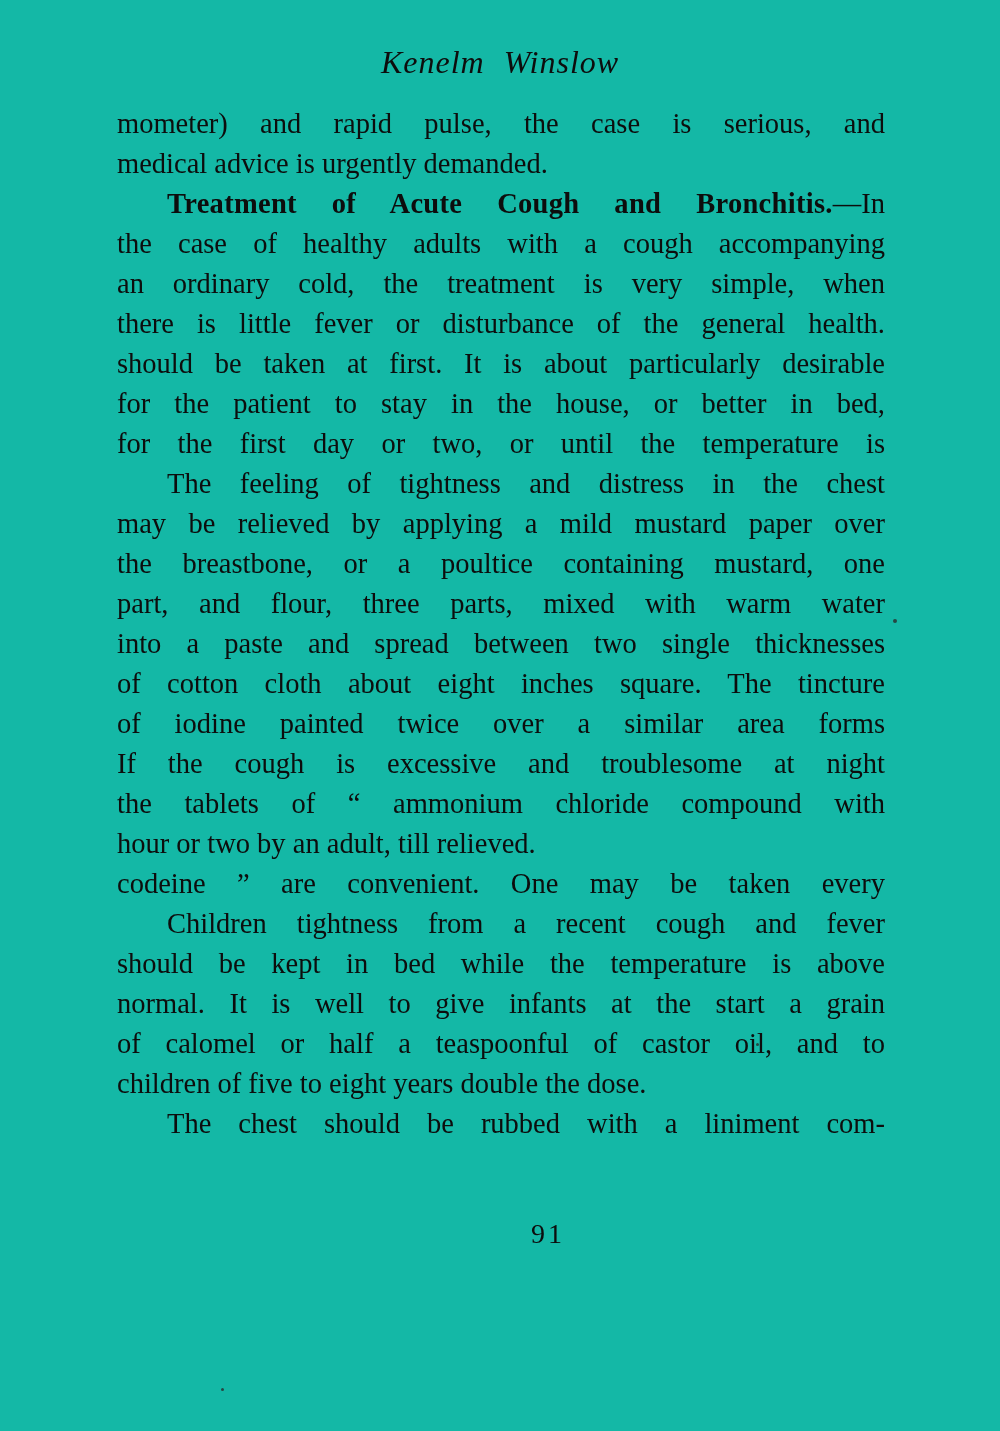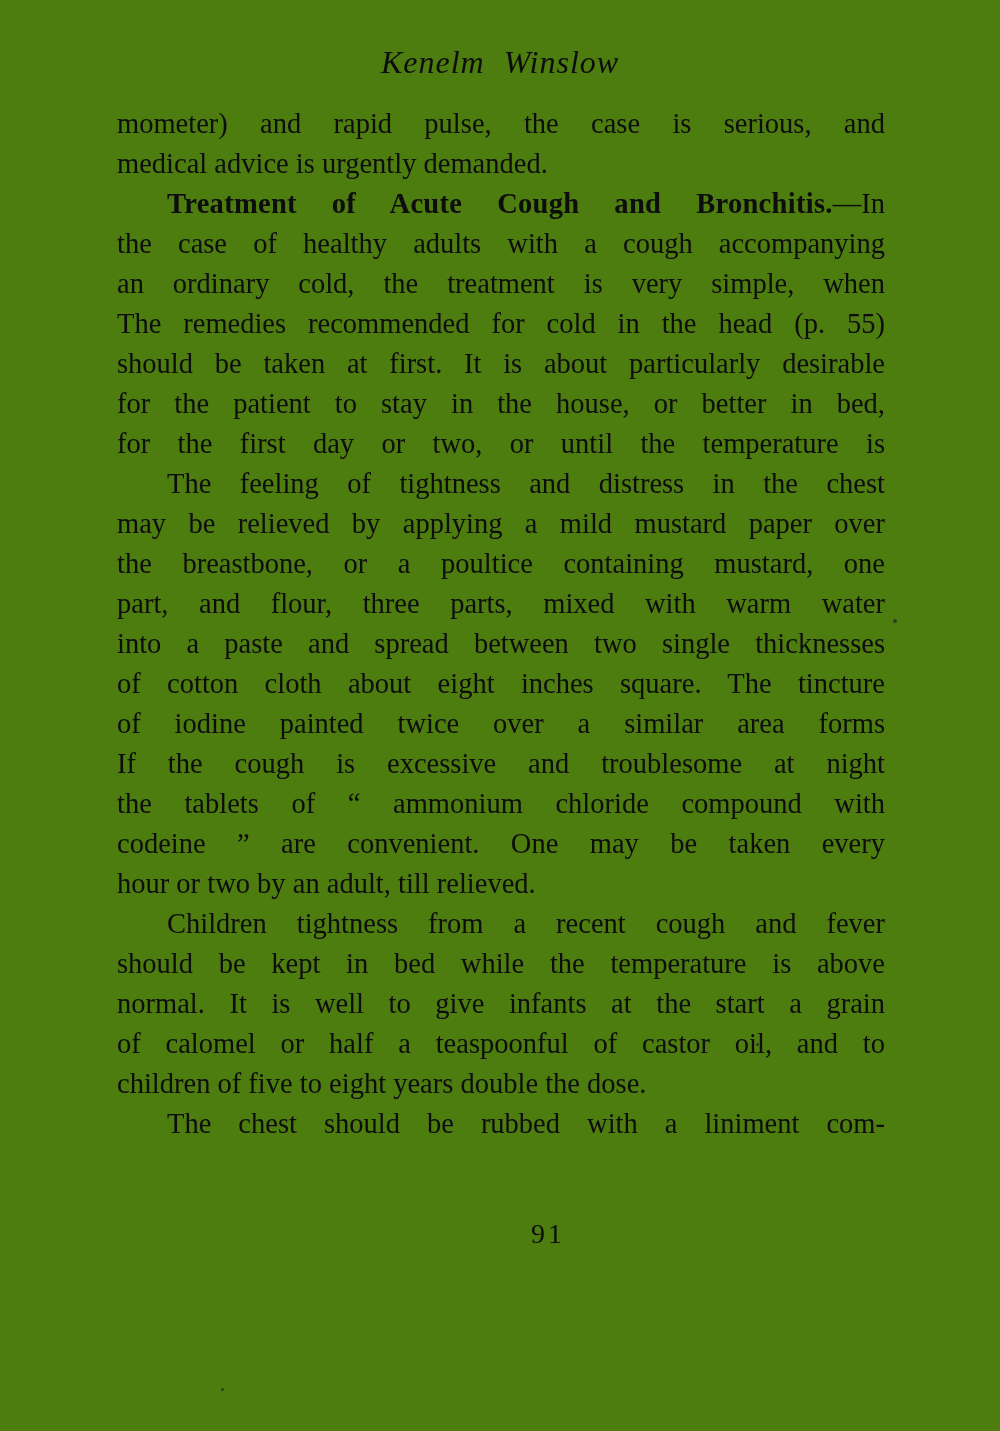--- a/index.html
+++ b/index.html
@@ -1,21 +1,21 @@
 <!DOCTYPE html>
 <html><head>
 <meta charset="utf-8">
 <style>
   html, body { margin: 0; padding: 0; background: #e8e8e8; }
   .page {
     position: relative;
     width: 1000px;
     height: 1431px;
     margin: 0 auto;
-    background: #4d7c0f;
+    background: #14b8a6;
     font-family: "Liberation Serif", "DejaVu Serif", serif;
     color: #0d0d0d;
     overflow: hidden;
   }
   .running-head {
     position: absolute;
     top: 44px;
     left: 0;
     width: 100%;
     text-align: center;
@@ -70,35 +70,35 @@
 <div class="page">
 
   <div class="running-head">Kenelm Winslow</div>
 
   <div class="text-block">
       <div class="line justify"><span>mometer) and rapid pulse, the case is serious, and</span></div>
       <div class="line"><span>medical advice is urgently demanded.</span></div>
       <div class="line indent justify"><span class="lead-bold">Treatment of Acute Cough and Bronchitis.</span><span>—In</span></div>
       <div class="line justify"><span>the case of healthy adults with a cough accompanying</span></div>
       <div class="line justify"><span>an ordinary cold, the treatment is very simple, when</span></div>
-      <div class="line justify"><span>The remedies recommended for cold in the head (p. 55)</span></div>
+      <div class="line justify"><span>there is little fever or disturbance of the general health.</span></div>
       <div class="line justify"><span>should be taken at first.  It is about particularly desirable</span></div>
       <div class="line justify"><span>for the patient to stay in the house, or better in bed,</span></div>
       <div class="line justify"><span>for the first day or two, or until the temperature is</span></div>
       <div class="line indent justify"><span>The feeling of tightness and distress in the chest</span></div>
       <div class="line justify"><span>may be relieved by applying a mild mustard paper over</span></div>
       <div class="line justify"><span>the breastbone, or a poultice containing mustard, one</span></div>
       <div class="line justify"><span>part, and flour, three parts, mixed with warm water</span></div>
       <div class="line justify"><span>into a paste and spread between two single thicknesses</span></div>
       <div class="line justify"><span>of cotton cloth about eight inches square.  The tincture</span></div>
       <div class="line justify"><span>of iodine painted twice over a similar area forms</span></div>
       <div class="line justify"><span>If the cough is excessive and troublesome at night</span></div>
       <div class="line justify"><span>the tablets of “ ammonium chloride compound with</span></div>
+      <div class="line"><span>hour or two by an adult, till relieved.</span></div>
       <div class="line justify"><span>codeine ” are convenient.  One may be taken every</span></div>
-      <div class="line"><span>hour or two by an adult, till relieved.</span></div>
       <div class="line indent justify"><span>Children tightness from a recent cough and fever</span></div>
       <div class="line justify"><span>should be kept in bed while the temperature is above</span></div>
       <div class="line justify"><span>normal.  It is well to give infants at the start a grain</span></div>
       <div class="line justify"><span>of calomel or half a teaspoonful of castor oil, and to</span></div>
       <div class="line"><span>children of five to eight years double the dose.</span></div>
       <div class="line indent justify"><span>The chest should be rubbed with a liniment com-</span></div>
     </div>
 
   <div class="page-number">91</div>
 

